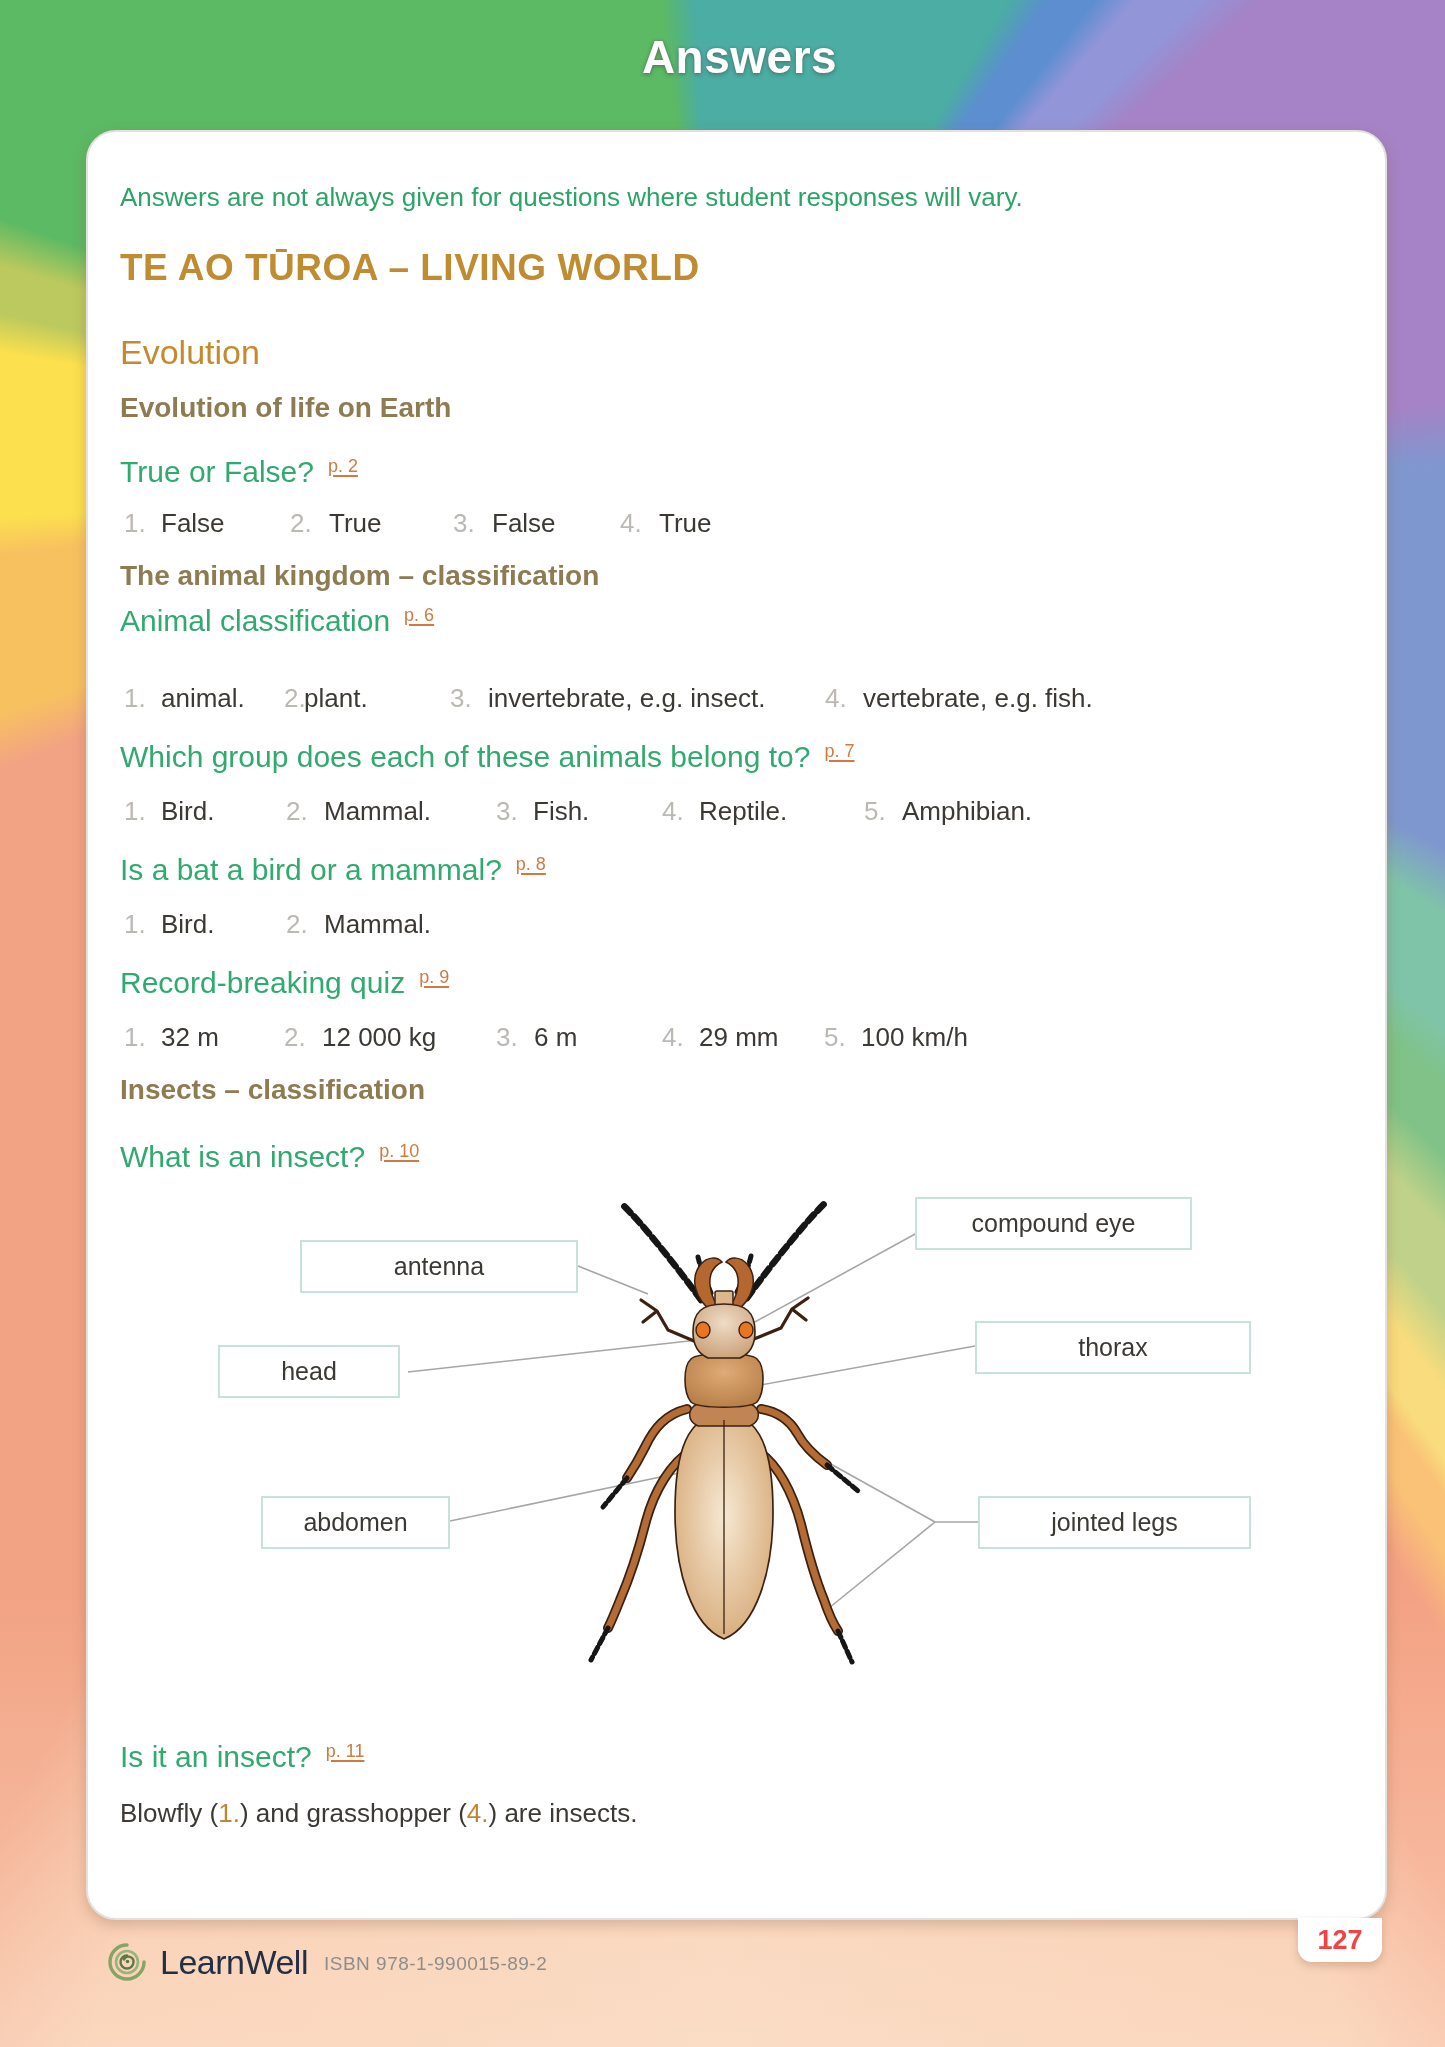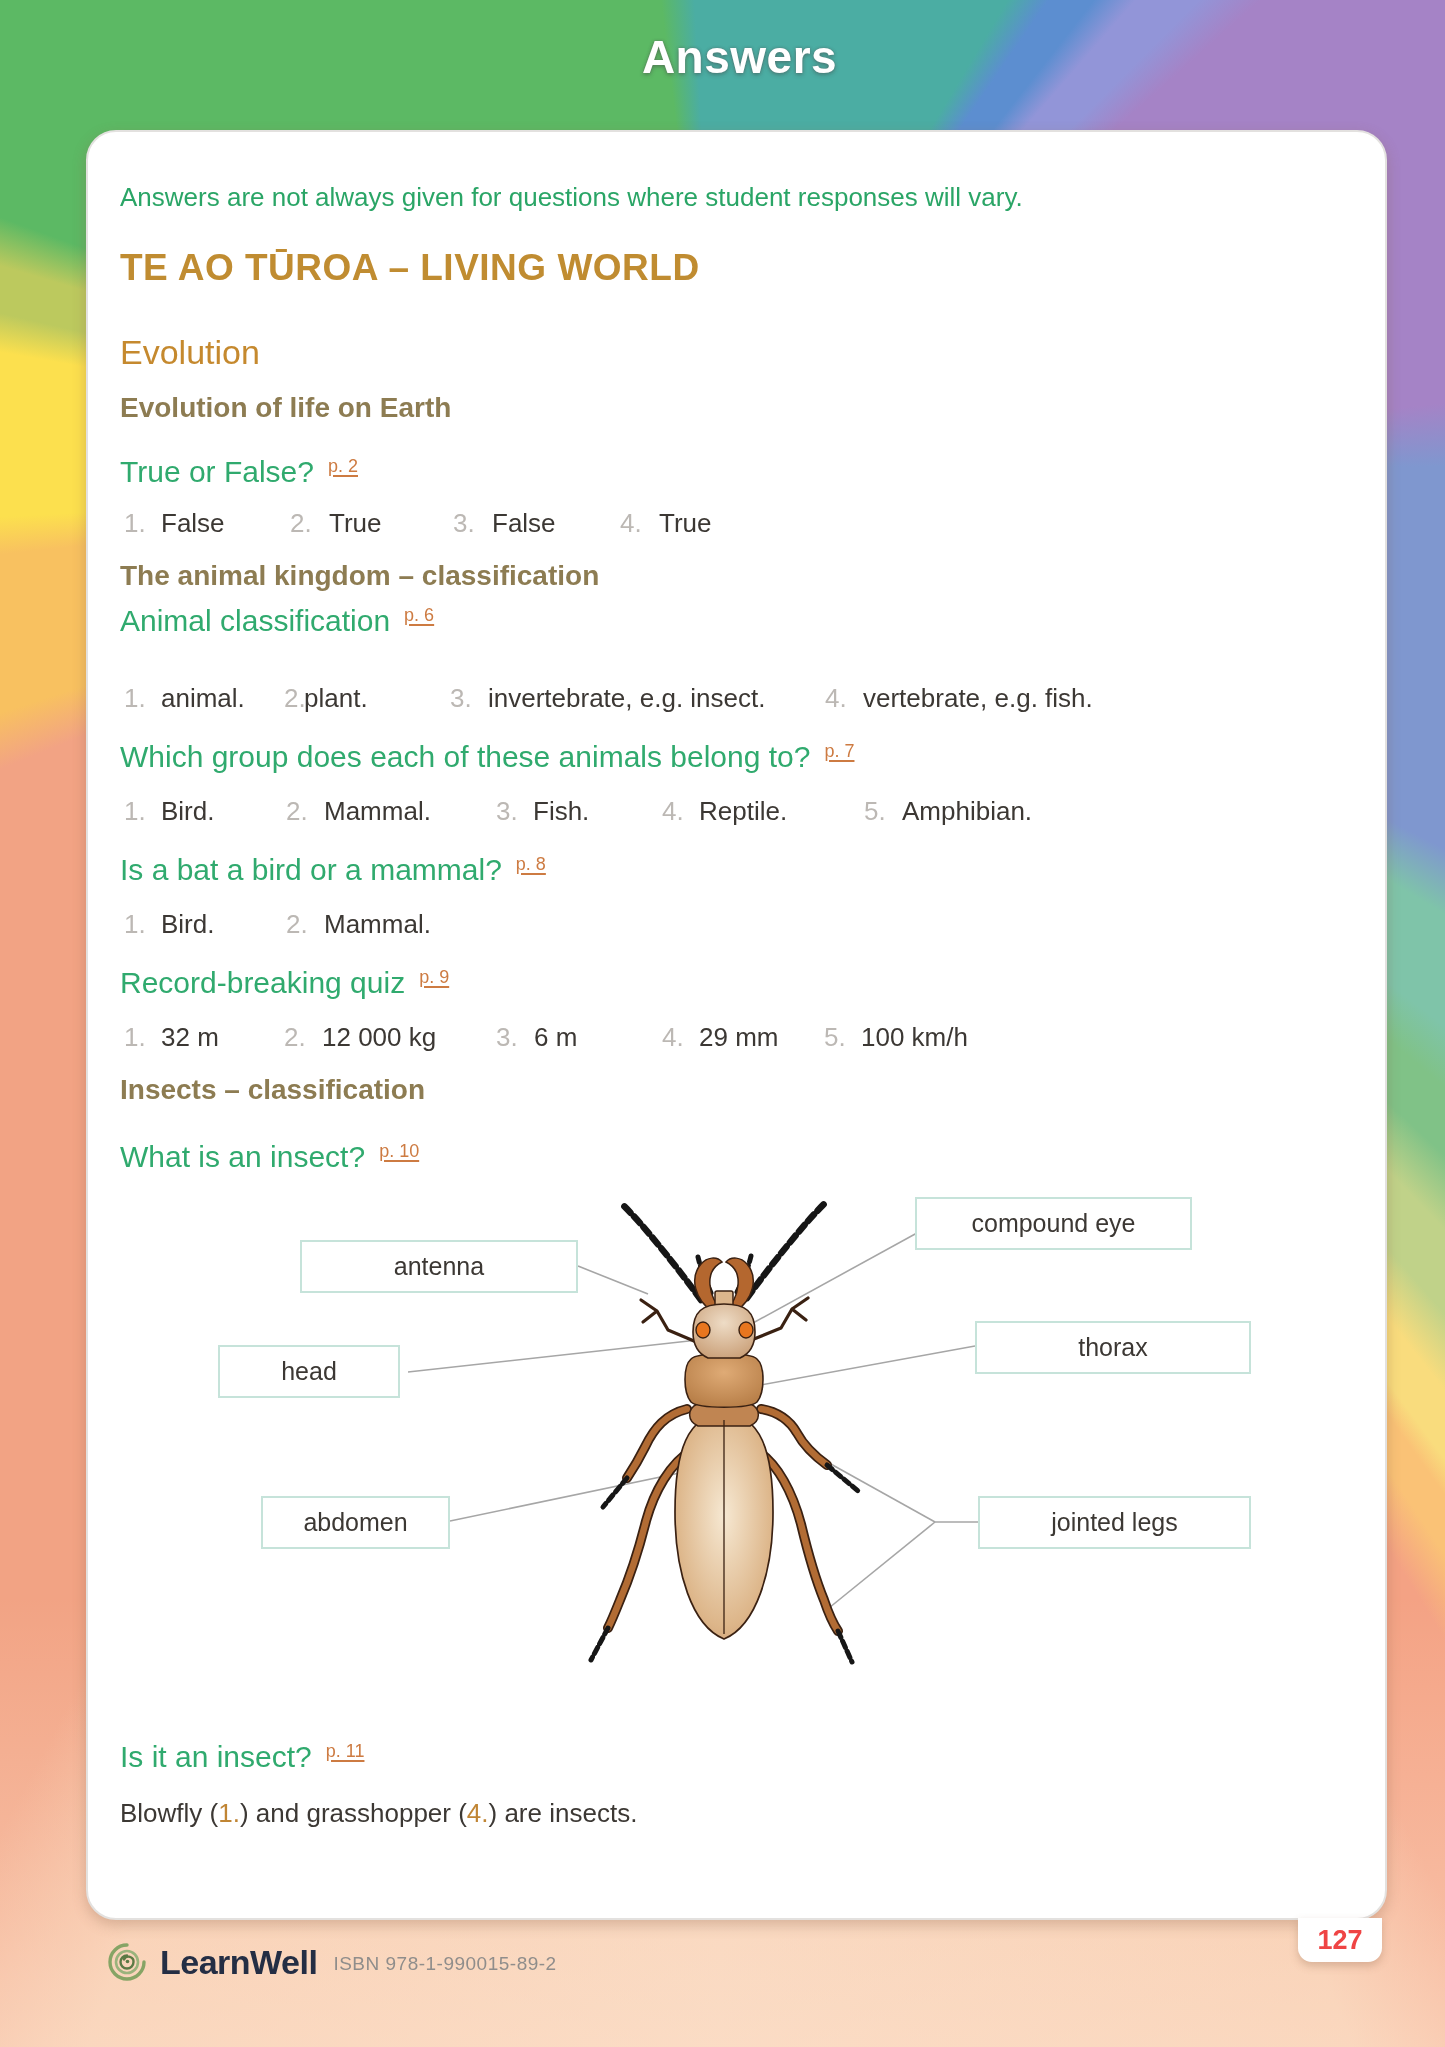--- a/index.html
+++ b/index.html
@@ -77,21 +77,21 @@
   .goldnum { color:#c08534; }
   
   .dlabel {
     position:absolute; background:#ffffff; border:2px solid #c6e3da;
     display:flex; align-items:center; justify-content:center;
     font-size:25px; color:#3c3834; z-index:3;
   }
   .diagram-svg { position:absolute; left:0; top:0; z-index:2; pointer-events:none; }
   
   .brand-row { position:absolute; left:106px; top:1940px; height:44px; display:flex; align-items:center; z-index:3; }
-  .brand-text { font-size:34px; font-weight:bold; color:#242e44; letter-spacing:-.5px; margin-left:12px; }
+  .brand-text { font-size:34px; font-weight:normal; color:#242e44; letter-spacing:-.5px; margin-left:12px; }
   .isbn { font-size:19px; color:#8f8d8b; margin-left:16px; position:relative; top:2px; letter-spacing:.5px; }
 </style>
 </head>
 <body>
 
 <div class="page">
   <div class="bg"></div>
   <div class="bg-fade"></div>
 
   <h1 class="page-title">Answers</h1>

